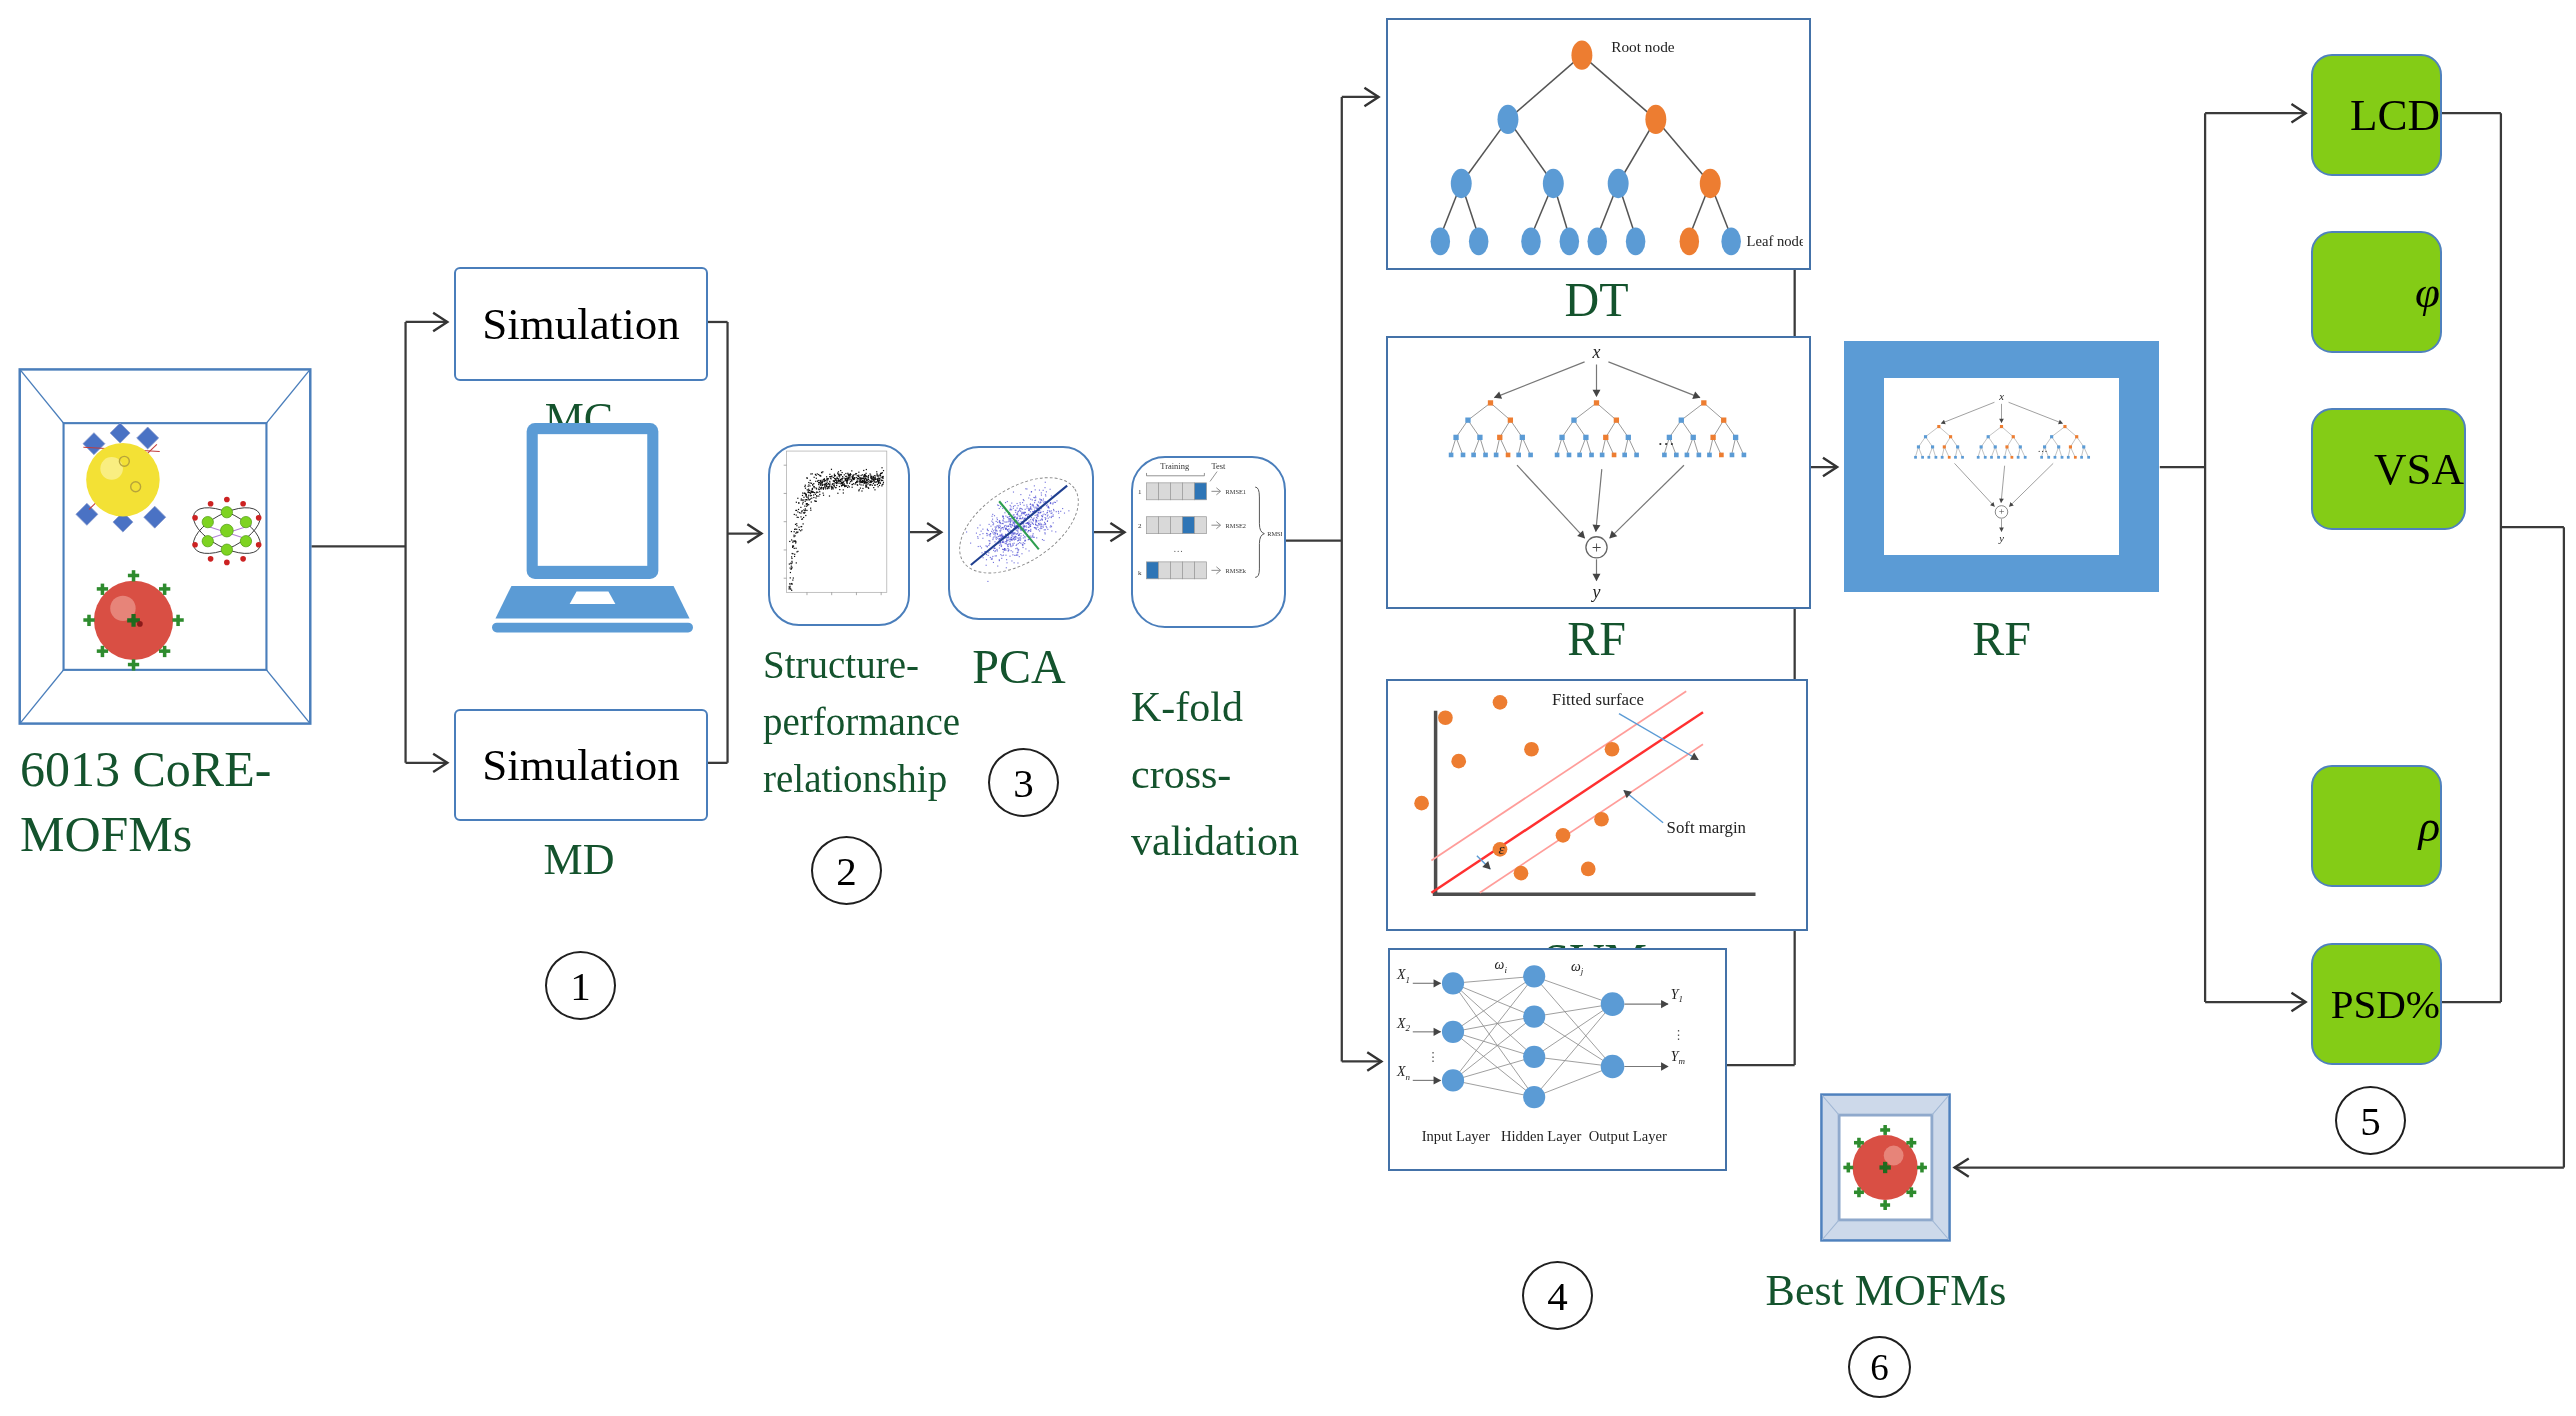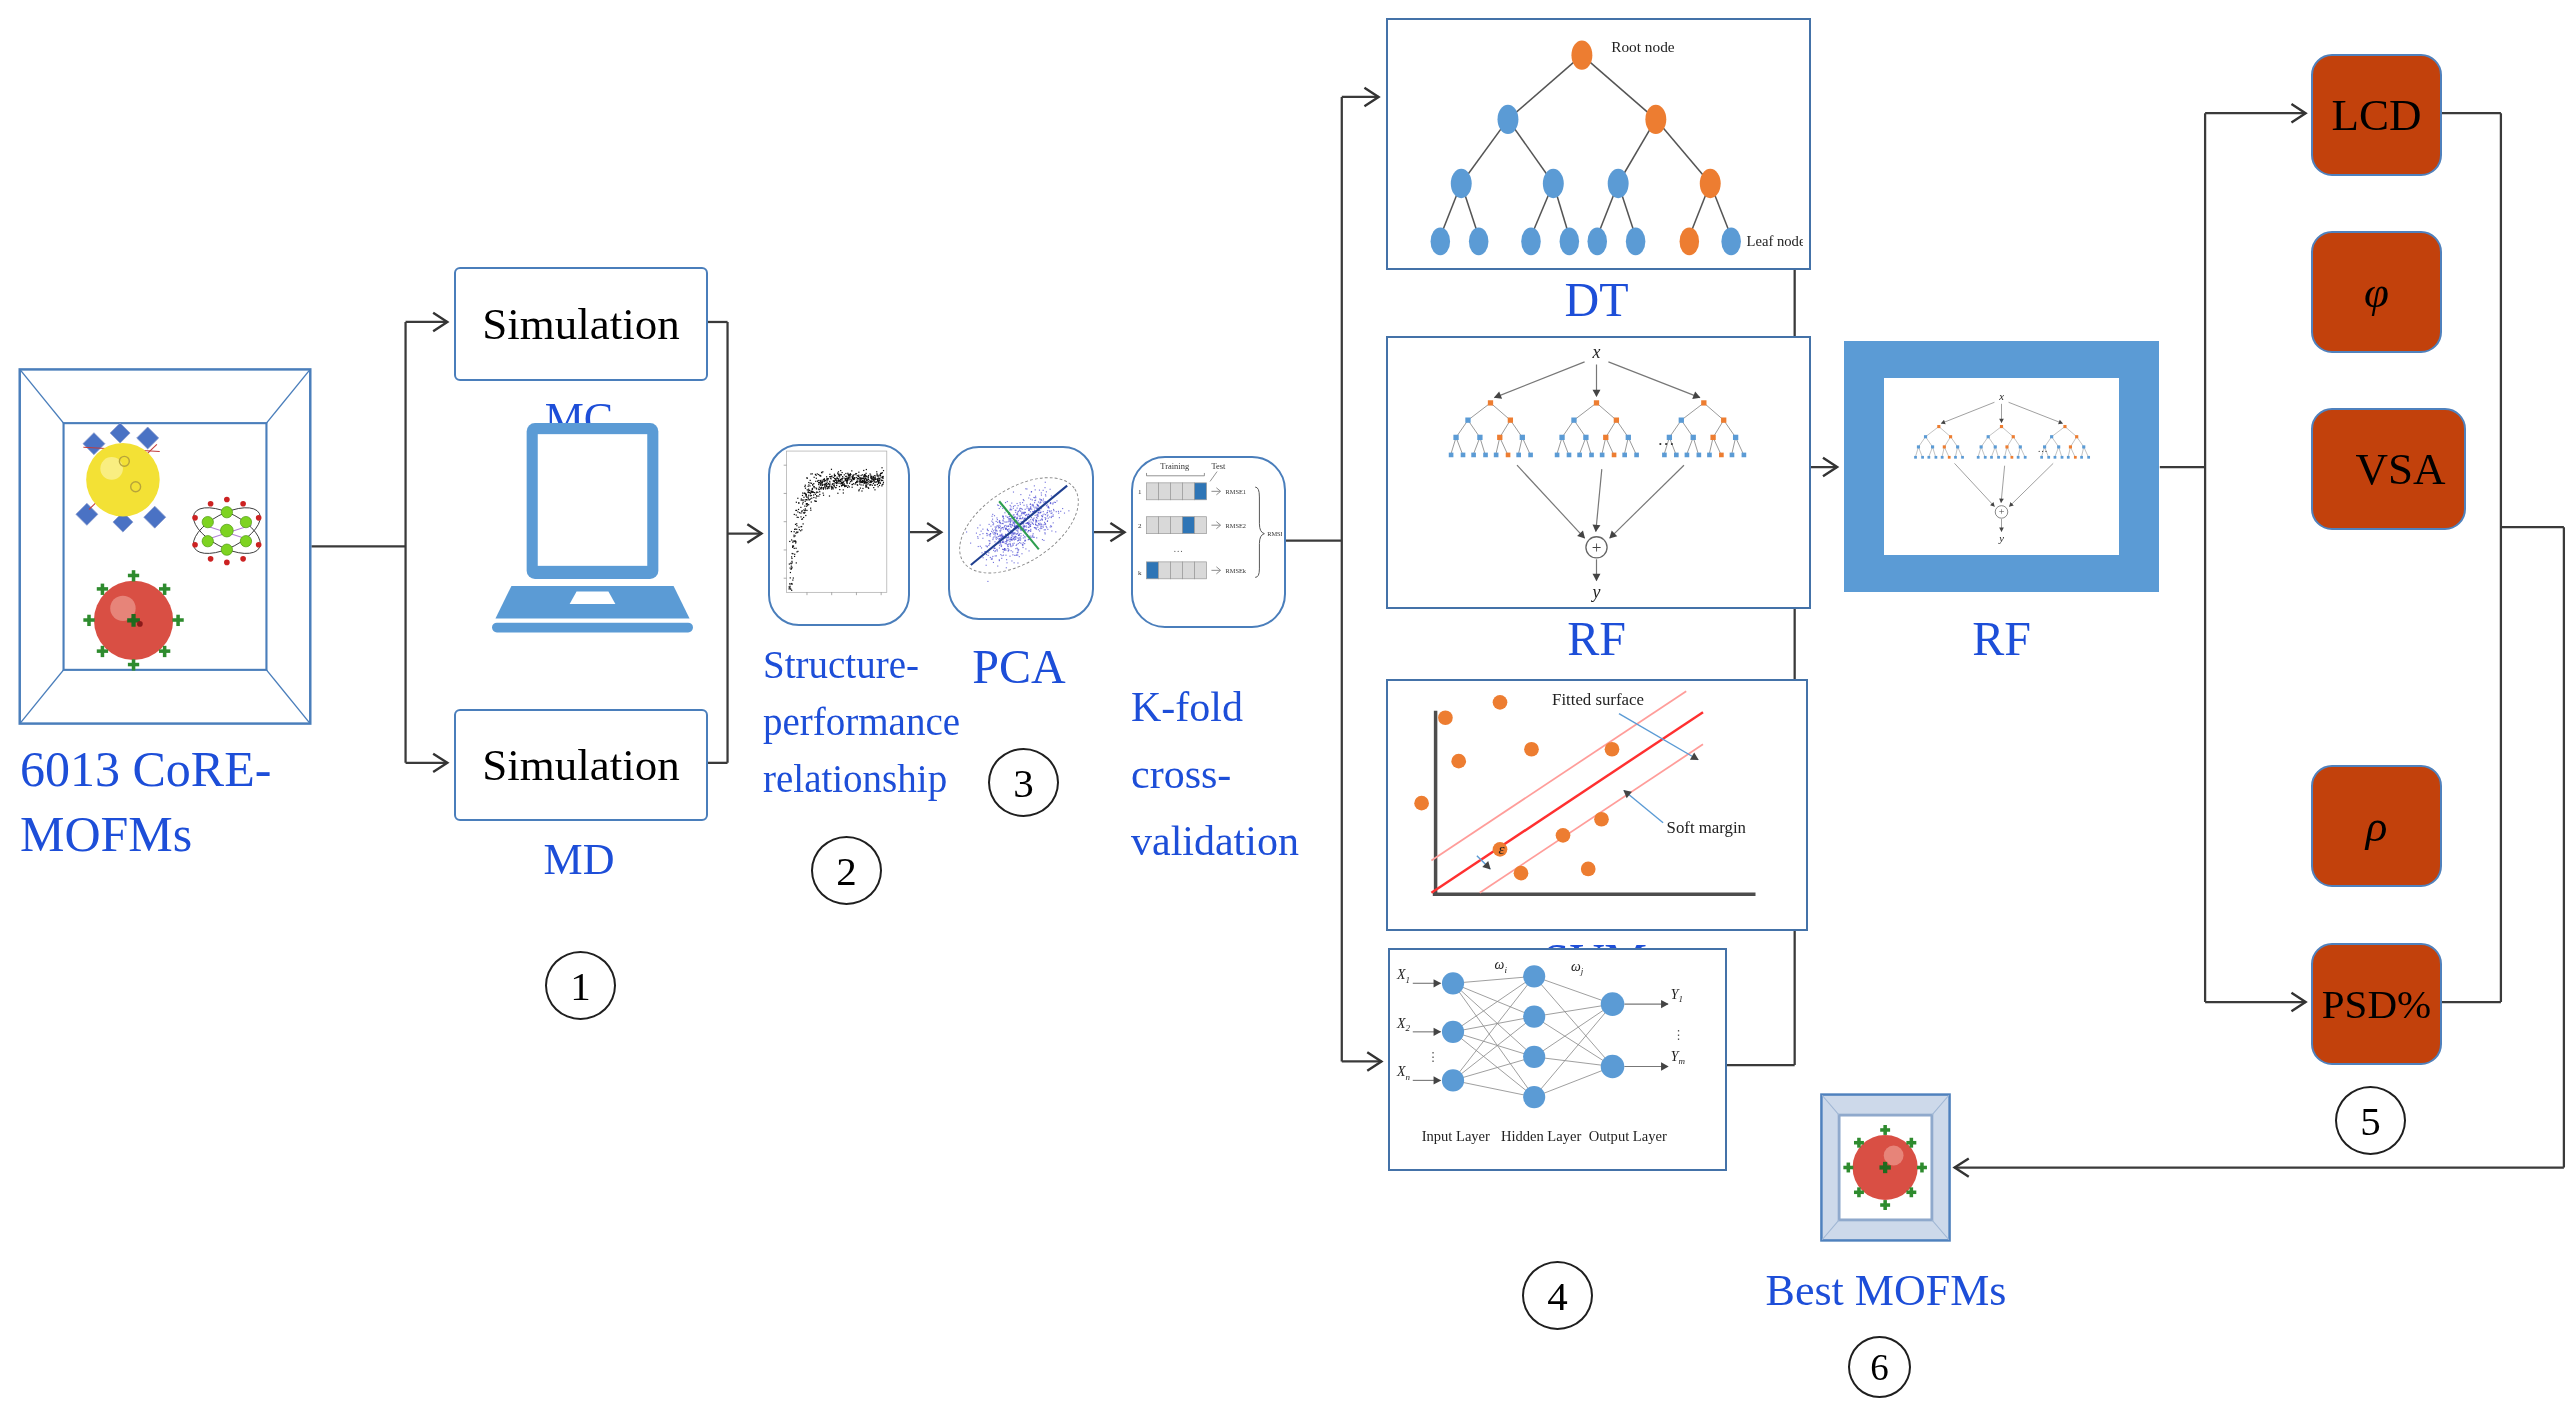--- a/index.html
+++ b/index.html
@@ -2,23 +2,23 @@
 <html style="font-size:11.3px"><head>
 <meta charset="utf-8">
 <style>
   html,body{margin:0;padding:0;background:#fff;}
   #canvas{position:relative;width:2576px;height:1416px;background:#fff;
           font-family:"Liberation Serif","DejaVu Serif","DejaVu Sans",serif;color:#000;overflow:hidden;}
   .abs{position:absolute;}
   .rbox{position:absolute;background:#fff;border:2.1px solid #4a7ebb;border-radius:6px;
         display:flex;align-items:center;justify-content:center;}
   .mbox{position:absolute;background:#fff;border:2.8px solid #4472a8;}
-  .dbox{position:absolute;background:#c2410c;border:2.1px solid #4f81bd;border-radius:21px;
-        display:flex;align-items:center;justify-content:center;font-size:45px;}
-  .lbl{position:absolute;color:#1d4ed8;}
+  .dbox{position:absolute;background:#84cc16;border:2.1px solid #4f81bd;border-radius:21px;
+        display:flex;align-items:center;justify-content:flex-end;font-size:45px;}
+  .lbl{position:absolute;color:#14532d;}
   .ctr{text-align:center;}
   .step{position:absolute;background:#fff;border:2.1px solid #1f1f1f;border-radius:50%;
         display:flex;align-items:center;justify-content:center;font-size:41px;}
   .it{font-style:italic;}
   svg{display:block;}
   svg text{font-family:"Liberation Serif","DejaVu Serif","DejaVu Sans",serif;}
   .rfh{position:absolute;background:#5b9bd5;}
   .rfh-inner{position:absolute;left:40px;right:40px;top:37px;bottom:37px;background:#fff;}
 </style>
 </head>

